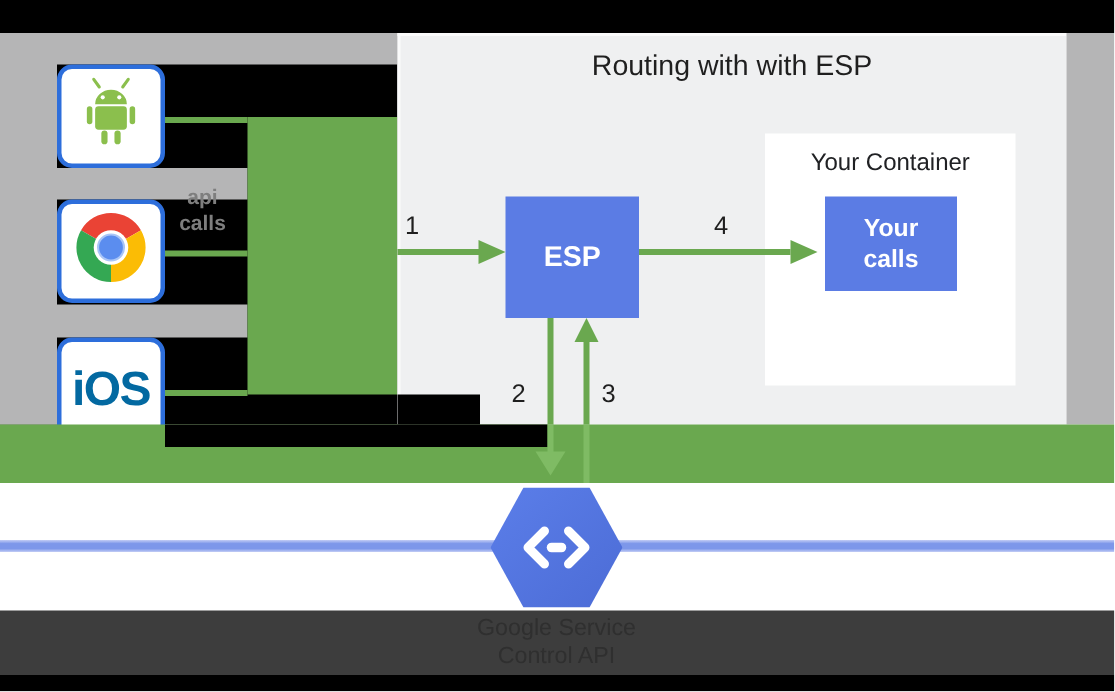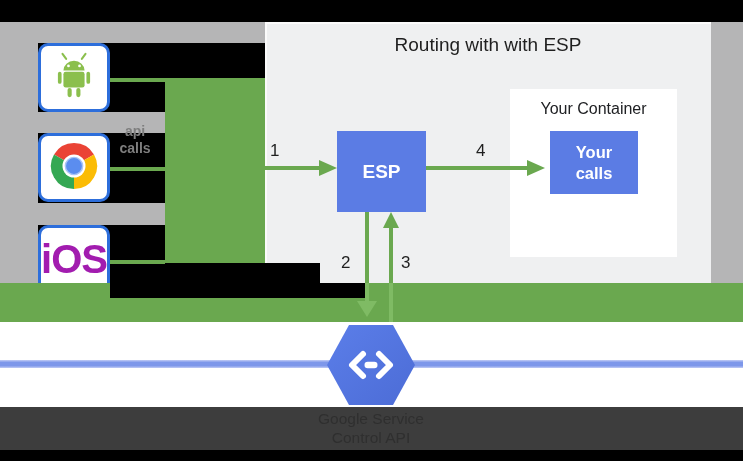--- a/index.html
+++ b/index.html
@@ -17,21 +17,21 @@
             font-size:14px;font-weight:bold;line-height:17px;}
   
   #vBand{left:165px;top:78px;width:100px;height:185px;background:#6aa84f;}
   .cArrow{left:110px;width:55px;height:4px;background:#6aa84f;}
   #arrAndroid{top:78px;} #arrChrome{top:167px;} #arrIos{top:260px;}
   
   .clientBox{left:38px;width:72px;height:69px;background:#fff;border:3px solid #2d6edb;
              border-radius:10px;box-sizing:border-box;display:flex;align-items:center;
              justify-content:center;}
   #boxAndroid{top:43px;} #boxChrome{top:133px;} #boxIos{top:225px;}
-  #iosLabel{font-weight:bold;font-size:40px;color:#a21caf;letter-spacing:-1px;}
+  #iosLabel{font-weight:bold;font-size:32px;color:#0369a1;letter-spacing:-1px;}
   
   #panel{left:265px;top:22px;width:446px;height:261px;background:#eff0f1;
          border-top:2px solid #fbfbfb;border-left:2px solid #fbfbfb;box-sizing:border-box;}
   #grayRight{left:711px;top:22px;width:32px;height:261px;background:#b5b5b6;}
   #title{left:265px;top:34px;width:446px;text-align:center;font-size:19px;color:#1f1f1f;}
   .container{background:#ffffff;}
   #espC{left:295px;top:89px;width:165px;height:139px;}
   #yourC{left:510px;top:89px;width:167px;height:168px;}
   .contLabel{position:absolute;left:0;top:11px;width:100%;text-align:center;
              font-size:16px;color:#202124;}

